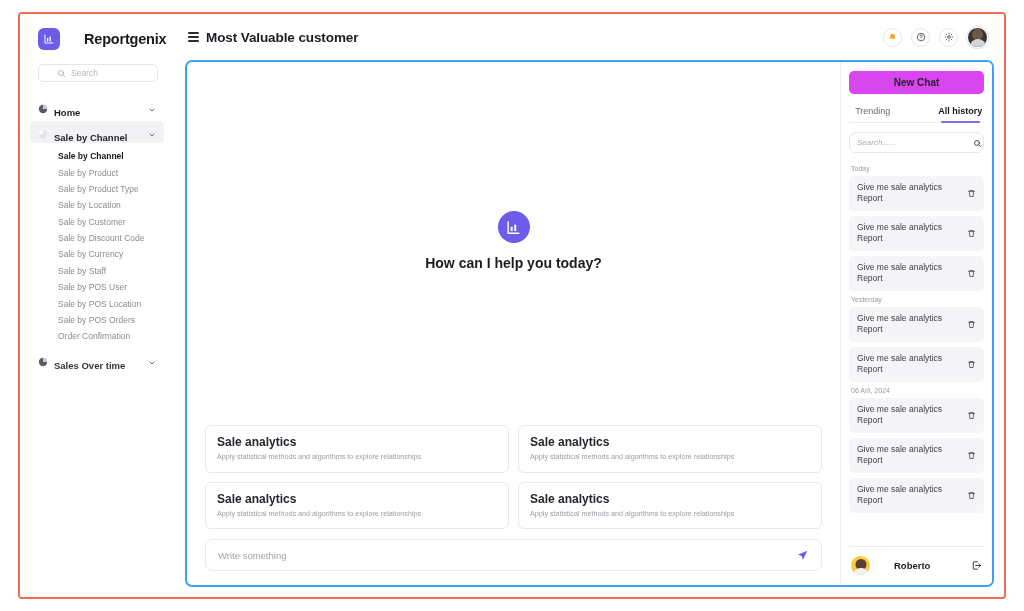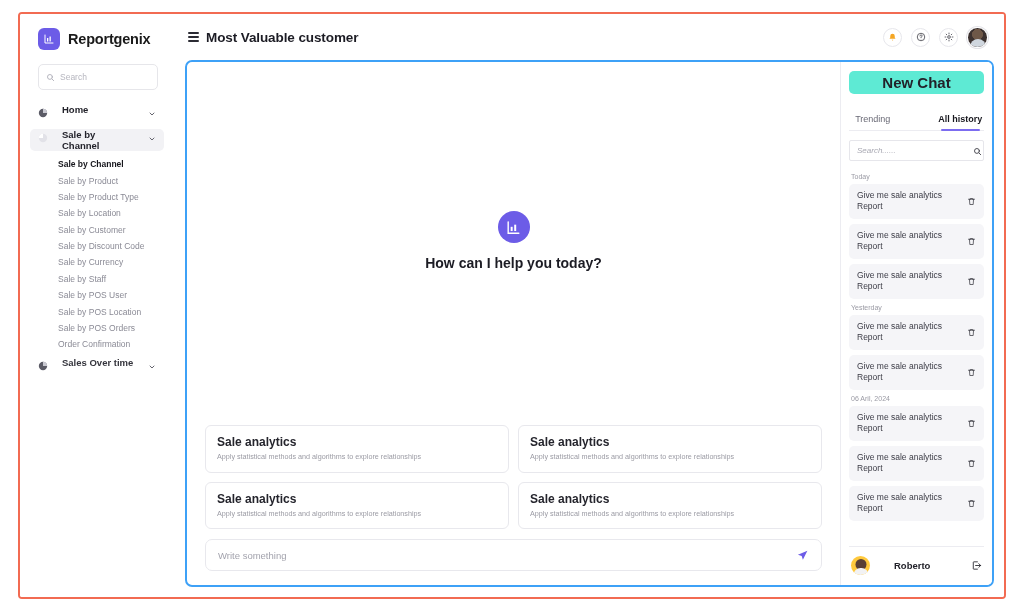--- a/index.html
+++ b/index.html
@@ -24,48 +24,48 @@
 
   
   .sidebar {
     width: 155px;
     height: 100%;
     background: #ffffff;
     padding: 14px 0 0 0;
     flex: 0 0 155px;
     border-right: 1px solid #ffffff;
   }
-  .brand { display: flex; align-items: center; gap: 8px; padding: 0 14px 14px 18px; }
+  .brand { display: flex; align-items: center; gap: 24px; padding: 0 14px 14px 18px; }
   .brand-logo {
     width: 22px; height: 22px; border-radius: 6px;
     background: #6c5ce7;
     display: flex; align-items: center; justify-content: center;
     flex: 0 0 22px;
   }
   .brand-name { font-size: 14.5px; font-weight: bold; color: #1a1a1a; letter-spacing: -0.2px; }
 
   .side-search {
     margin: 0 16px 14px 18px;
-    height: 26px;
+    height: 18px;
     border: 1px solid #e6e6ea;
     border-radius: 5px;
     display: flex; align-items: center; gap: 5px;
-    padding: 0 7px;
+    padding: 0 18px;
     background: #fff;
   }
   .side-search input {
     border: none; outline: none; background: transparent;
     font-family: "Liberation Sans", sans-serif;
     font-size: 8.5px; color: #9a9aa5; width: 100%;
   }
   .side-search input::placeholder { color: #b6b6bf; }
 
   .nav-group { padding: 0 10px 0 10px; }
   .nav-parent {
-    display: flex; align-items: flex-start; gap: 14px;
+    display: flex; align-items: flex-end; gap: 6px;
     height: 22px; padding: 0 8px;
     border-radius: 5px; cursor: pointer;
     margin-bottom: 3px;
   }
   .nav-parent.active { background: #f2f2f5; }
   .nav-parent .label { font-size: 9.5px; font-weight: bold; color: #23232b; flex: 1; }
   .nav-parent.dim .label { color: #35353d; }
 
   .sub-list { padding: 2px 0 4px 0; }
   .sub-item {
@@ -160,37 +160,37 @@
 
   
   .history {
     width: 152px; flex: 0 0 152px;
     border-left: 1px solid #ececf1;
     display: flex; flex-direction: column;
     padding: 9px 8px 0 8px;
     min-height: 0; background:#fff;
   }
   .new-chat {
-    height: 23px; border-radius: 5px; background: #5eead4;
+    height: 23px; border-radius: 5px; background: #d946ef;
     display: flex; align-items: center; justify-content: center;
-    font-size: 15px; font-weight: bold; color: #22222a;
-    cursor: pointer; margin-bottom: 16px;
+    font-size: 10px; font-weight: bold; color: #22222a;
+    cursor: pointer; margin-bottom: 8px;
   }
   .tabs { display: flex; border-bottom: 1px solid #ececf1; margin-bottom: 9px; gap: 40px; }
   .tab {
     flex: 1; text-align: center; font-size: 9px; color: #6a6a76;
     padding: 4px 0 6px 0; cursor: pointer; position: relative;
   }
   .tab.active { color: #18181f; font-weight: bold; }
   .tab.active::after {
     content: ""; position: absolute; left: 4px; right: 4px; bottom: -1px;
     height: 2px; background: #7c6cf0; border-radius: 2px;
   }
   .hist-search {
-    height: 21px; border: 1px solid #e6e6eb; border-radius: 2px;
+    height: 21px; border: 1px solid #e6e6eb; border-radius: 7px;
     display: flex; align-items: center; padding: 0 7px; gap: 5px;
     margin-bottom: 8px;
   }
   .hist-search input {
     flex: 1; border: none; outline: none; background: transparent;
     font-family: "Liberation Sans", sans-serif;
     font-size: 8px; color: #8c8c97; font-style: italic;
   }
   .hist-search input::placeholder { color: #a8a8b2; font-style: italic; }
 

